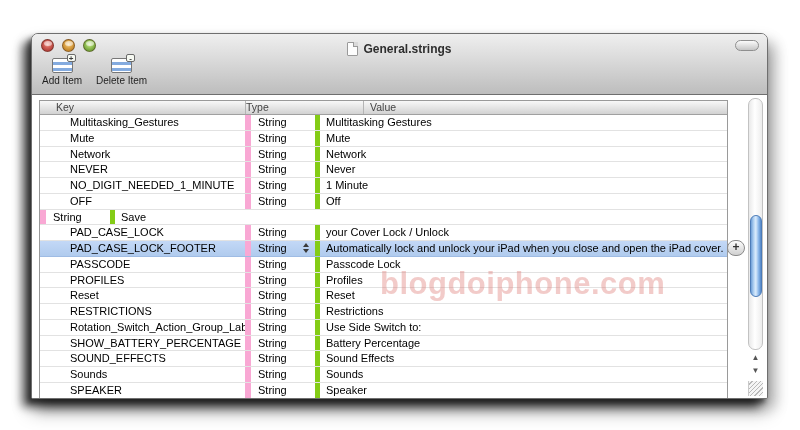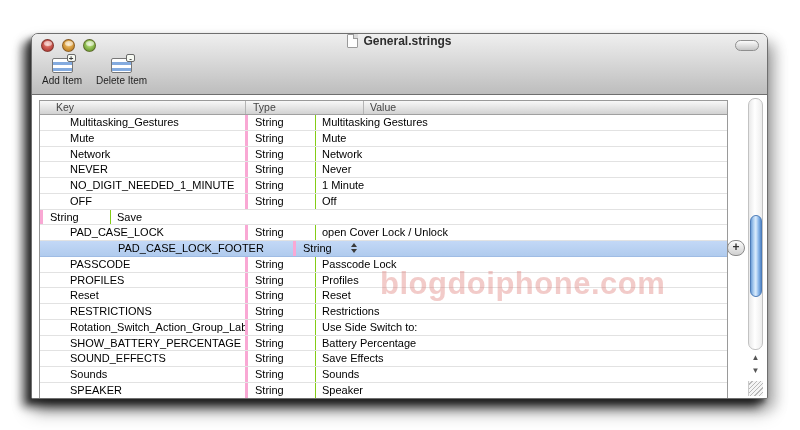--- a/index.html
+++ b/index.html
@@ -24,21 +24,21 @@
   .lights { position:absolute; left:9px; top:5px; display:flex; gap:8px; }
   .light { width:13px; height:13px; border-radius:50%; border:1px solid rgba(60,30,20,0.45);
            position:relative; }
   .light::after { content:""; position:absolute; left:2px; top:1px; width:8px; height:5px;
            border-radius:50%; background:rgba(255,255,255,0.55); }
   .light.red    { background:radial-gradient(circle at 50% 40%, #f0b0a6 0%, #d4645a 35%, #b2403a 75%, #8c2d28 100%); }
   .light.yellow { background:radial-gradient(circle at 50% 40%, #f6dca8 0%, #e0a94e 35%, #c08428 75%, #94631c 100%); }
   .light.green  { background:radial-gradient(circle at 50% 40%, #d8ecae 0%, #9cc95c 35%, #6f9e36 75%, #527526 100%); }
 
   .title-wrap { position:absolute; left:0; right:0; top:0; height:22px;
-                display:flex; align-items:flex-start; justify-content:center; gap:5px; }
+                display:flex; align-items:flex-end; justify-content:center; gap:5px; }
   .doc-icon { width:11px; height:14px; background:#fdfdfd; border:1px solid #9a9a9a;
               border-radius:1px; position:relative; }
   .doc-icon::after { content:""; position:absolute; right:-1px; top:-1px; width:4px; height:4px;
               background:#d9d9d9; border-left:1px solid #9a9a9a; border-bottom:1px solid #9a9a9a; }
   .title-text { font-size:12px; font-weight:bold; color:#2e2e2e; }
   .capsule { position:absolute; right:8px; top:6px; width:24px; height:11px; border-radius:6px;
              background:linear-gradient(#fbfbfb,#c6c6c6); border:1px solid #8f8f8f; }
 
   
   .toolbar { position:relative; height:39px; display:flex; align-items:flex-start;
@@ -54,30 +54,30 @@
   
   .content { position:absolute; top:62px; left:0; right:0; bottom:0; background:#fff;
              border-radius:0 0 1px 1px; overflow:hidden; }
 
   .table { position:absolute; left:7px; top:4px; width:689px; height:298px;
            border:1px solid #9a9a9a; border-bottom:none; overflow:hidden; background:#14532d; }
   .t-head { display:flex; height:14px; background:linear-gradient(#f8f8f8,#d2d2d2);
            border-bottom:1px solid #a0a0a0; }
   .th { font-size:10.5px; color:#444; line-height:13px; overflow:hidden; white-space:nowrap; }
   .th-key   { width:205px; padding-left:16px; }
-  .th-type  { width:70px;  padding-left:7px; border-left:1px solid #b4b4b4; }
+  .th-type  { width:70px;  border-left:1px solid #b4b4b4; }
   .th-value { flex:1;      padding-left:6px; border-left:1px solid #b4b4b4;margin-left:48px; }
 
   .t-row { display:flex; height:15.78px; border-bottom:1px solid #e2e2e2; background:#fff; }
   .td { font-size:11px; color:#000; line-height:15px; white-space:nowrap; overflow:hidden; }
   .td-key   { width:205px; padding-left:30px; }
-  .td-type  { width:70px;  padding-left:7px; border-left:3px solid #f9a8d4; position:relative; }
-  .td-value { flex:1;      padding-left:6px; border-left:1px solid #84cc16; }
-
-  .t-row.selected { background:linear-gradient(#c3d8f6,#b0cbee); border-bottom:1px solid #9fbce4;padding-left:48px; }
+  .td-type  { width:70px;  padding-left:7px; border-left:6px solid #f9a8d4; position:relative; }
+  .td-value { flex:1;      padding-left:6px; border-left:5px solid #84cc16; }
+
+  .t-row.selected { background:linear-gradient(#c3d8f6,#b0cbee); border-bottom:1px solid #9fbce4; }
 
   .stepper { display:none; position:absolute; right:5px; top:2px; width:7px; }
   .t-row.selected .stepper { display:block; }
   .stepper i { display:block; width:0; height:0; border-left:3.5px solid transparent;
                border-right:3.5px solid transparent; }
   .stepper .up   { border-bottom:4px solid #3a3a3a; margin-bottom:2px; }
   .stepper .down { border-top:4px solid #3a3a3a; }
 
   .plus-btn { position:absolute; left:695px; width:18px; height:16px; border:1px solid #8a8a8a;
               border-radius:8px; background:linear-gradient(#fdfdfd,#d0d0d0);
@@ -205,32 +205,33 @@
     </div>
     <div class="td td-value">Save</div>
   </div>
 
   <div class="t-row">
     <div class="td td-key">PAD_CASE_LOCK</div>
     <div class="td td-type">
       <span class="type-text">String</span>
       
     </div>
-    <div class="td td-value">open Cover Lock / Unlock</div>
+    <div class="td td-value">your Cover Lock / Unlock</div>
   </div>
 
   <div class="t-row selected">
     <div class="td td-key">PAD_CASE_LOCK_FOOTER</div>
     <div class="td td-type">
       <span class="type-text">String</span>
       <span class="stepper">
                 <i class="up"></i>
                 <i class="down"></i>
               </span>
     </div>
+    <div class="td td-value">Automatically lock and unlock your iPad when you close and open the iPad cover.</div>
   </div>
 
   <div class="t-row">
     <div class="td td-key">PASSCODE</div>
     <div class="td td-type">
       <span class="type-text">String</span>
       
     </div>
     <div class="td td-value">Passcode Lock</div>
   </div>
@@ -279,21 +280,21 @@
     </div>
     <div class="td td-value">Battery Percentage</div>
   </div>
 
   <div class="t-row">
     <div class="td td-key">SOUND_EFFECTS</div>
     <div class="td td-type">
       <span class="type-text">String</span>
       
     </div>
-    <div class="td td-value">Save Effects</div>
+    <div class="td td-value">Sound Effects</div>
   </div>
 
   <div class="t-row">
     <div class="td td-key">Sounds</div>
     <div class="td td-type">
       <span class="type-text">String</span>
       
     </div>
     <div class="td td-value">Sounds</div>
   </div>

